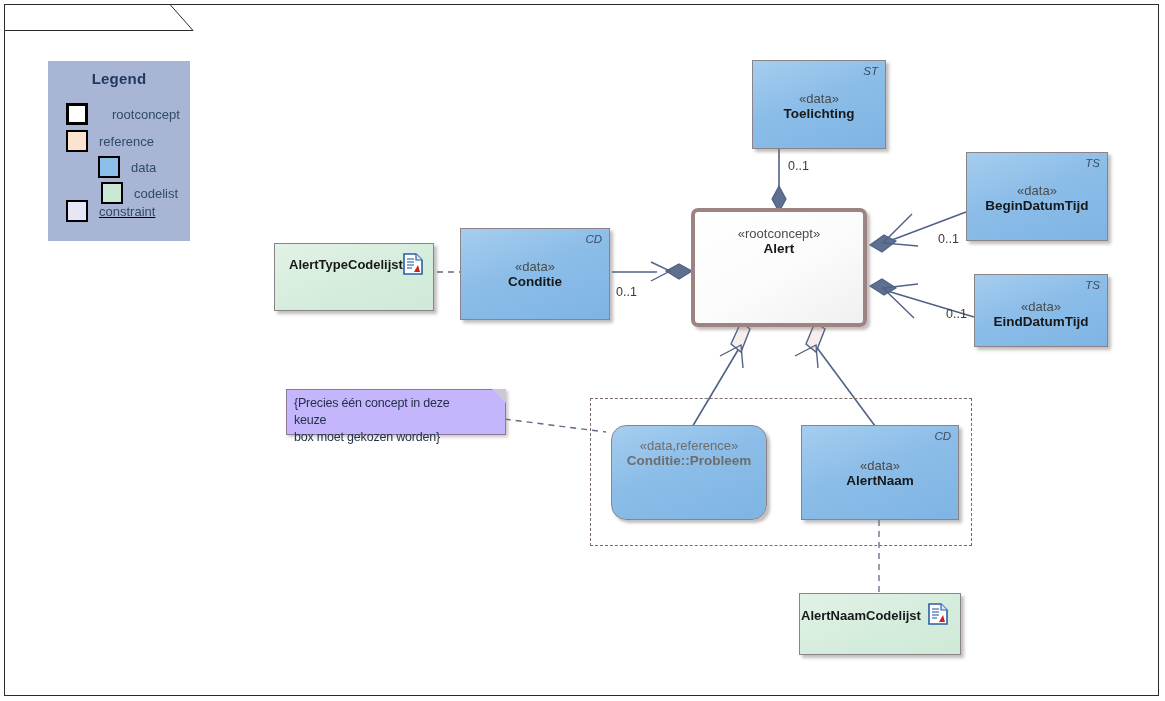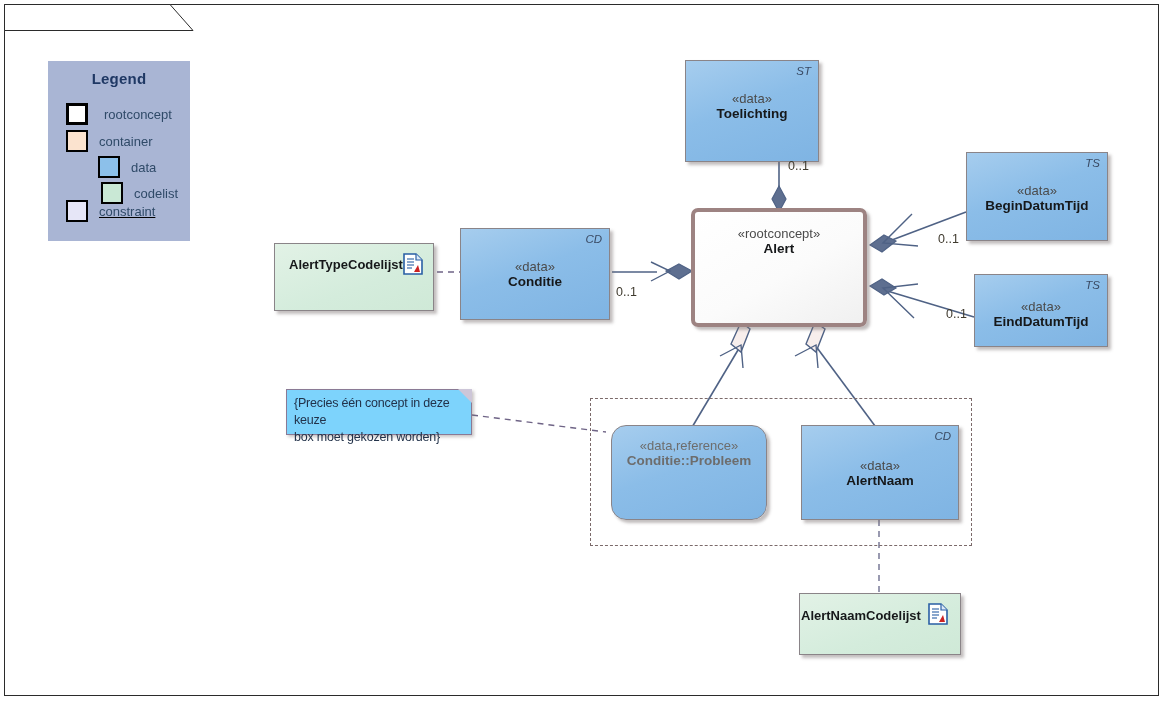--- a/index.html
+++ b/index.html
@@ -81,21 +81,21 @@
     box-sizing: border-box;
     flex: 0 0 auto;
   }
   .legend-swatch.thick { border-width: 3px; }
   .legend-label {
     margin-left: 11px;
     font-size: 13px;
     color: #2f4a68;
     white-space: nowrap;
   }
-  .legend-label.indent { margin-left: 16px; }
+  .legend-label.indent { margin-left: 24px; }
 
   
   .uml-box {
     position: absolute;
     box-sizing: border-box;
     box-shadow: 3px 3px 3px rgba(120,110,110,.45);
   }
   .uml-box .stereo {
     font-size: 13px;
     color: #4b4b4b;
@@ -138,23 +138,23 @@
     border: 1px solid #8a8488;
   }
   
   .ref-text .stereo, .ref-text .cname { color: #6d6d6d; }
 
   
   #note {
     position: absolute;
     left: 286px;
     top: 389px;
-    width: 186px;
+    width: 220px;
     height: 46px;
-    background: #7dd3fc;
+    background: #c4b5fd;
     border: 1px solid #8a7a95;
     box-sizing: border-box;
     box-shadow: 2px 2px 3px rgba(120,110,110,.4);
   }
   #note-text {
     position: absolute;
     left: 7px; top: 5px;
     width: 176px;
     font-size: 12.5px;
     color: #22324a;
@@ -209,21 +209,21 @@
 
   <div id="legend">
     <div id="legend-title">Legend</div>
 
     <div class="legend-row" style="top:40px;">
       <span class="legend-swatch thick" style="background:#ffffff;"></span>
       <span class="legend-label indent">rootconcept</span>
     </div>
     <div class="legend-row" style="top:67px;">
       <span class="legend-swatch" style="background:#fbe3cf;"></span>
-      <span class="legend-label">container</span>
+      <span class="legend-label">reference</span>
     </div>
     <div class="legend-row" style="top:93px;margin-left:32px;">
       <span class="legend-swatch" style="background:#8cc0ea;"></span>
       <span class="legend-label">data</span>
     </div>
     <div class="legend-row" style="top:119px;padding-left:35px;">
       <span class="legend-swatch" style="background:#c9e8d5;"></span>
       <span class="legend-label">codelist</span>
     </div>
     <div class="legend-row" style="top:137px;text-decoration:underline;">
@@ -272,21 +272,21 @@
 
     <g stroke="#6f6486" stroke-width="1.4" fill="none" stroke-dasharray="6,5">
       <line x1="437" y1="272" x2="460" y2="272"></line>
       <line x1="472" y1="415" x2="606" y2="432"></line>
     </g>
     <g stroke="#6f7090" stroke-width="1.4" fill="none" stroke-dasharray="6,5">
       <line x1="879" y1="520" x2="879" y2="592"></line>
     </g>
   </svg>
 
-  <div class="uml-box box-data" style="left:685px; top:60px; width:134px; height:102px;">
+  <div class="uml-box box-data" style="left:752px; top:60px; width:134px; height:89px;">
     <div class="corner-tag">ST</div>
     <div class="inner-text" style="top:30px;">
       <div class="stereo">«data»</div>
       <div class="cname">Toelichting</div>
     </div>
   </div>
 
   <div class="uml-box box-data" style="left:966px; top:152px; width:142px; height:89px;">
     <div class="corner-tag">TS</div>
     <div class="inner-text" style="top:30px;">

